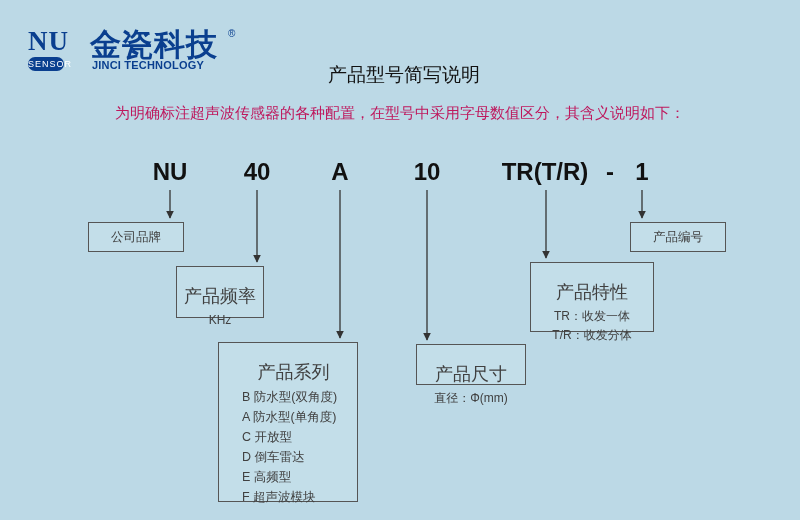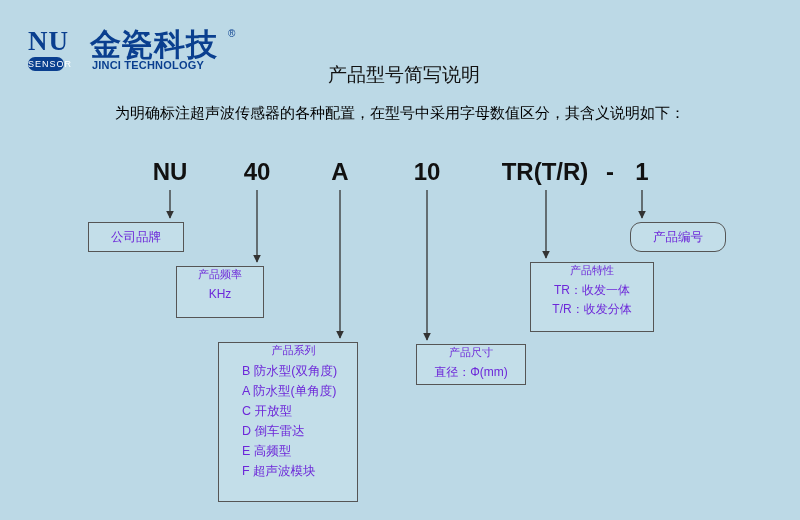--- a/index.html
+++ b/index.html
@@ -93,54 +93,54 @@
     color: #111111;
     font-weight: normal;
   }
   .subtitle {
     position: absolute;
     left: 0;
     top: 104px;
     width: 800px;
     text-align: center;
     font-size: 15px;
-    color: #000000;
+    color: #be185d;
   }
 
   
   .code-token {
     position: absolute;
     font-size: 24px;
     font-weight: bold;
     color: #111111;
     top: 158px;
     text-align: center;
     white-space: nowrap;
   }
 
   
   .box {
     position: absolute;
     border: 1px solid #555555;
     background: #c3dee9;
     box-sizing: border-box;
     font-size: 12.5px;
-    color: #6d28d9;
+    color: #404040;
   }
   .box-center {
     display: flex;
     align-items: center;
     justify-content: center;
     text-align: center;
   }
   .box-title {
     text-align: center;
-    margin-top: 0;
+    margin-top: 17px;
     margin-bottom: 3px;
-    font-size: 11px;
+    font-size: 18px;
   }
   .box-line {
     padding-left: 12px;
     line-height: 20px;
     font-size: 12.5px;
     white-space: nowrap;
   }
   .box-line-c {
     text-align: center;
     line-height: 19px;
@@ -226,17 +226,17 @@
     <div class="box-title">产品尺寸</div>
     <div class="box-line-c">直径：Φ(mm)</div>
   </div>
 
   <div class="box" style="left:530px; top:262px; width:124px; height:70px;">
     <div class="box-title">产品特性</div>
     <div class="box-line-c">TR：收发一体</div>
     <div class="box-line-c">T/R：收发分体</div>
   </div>
 
-  <div class="box box-center" style="left:630px; top:222px; width:96px; height:30px;border-radius:11px;">
+  <div class="box box-center" style="left:630px; top:222px; width:96px; height:30px;">
     <span>产品编号</span>
   </div>
 
 </div>
 
 </body></html>

